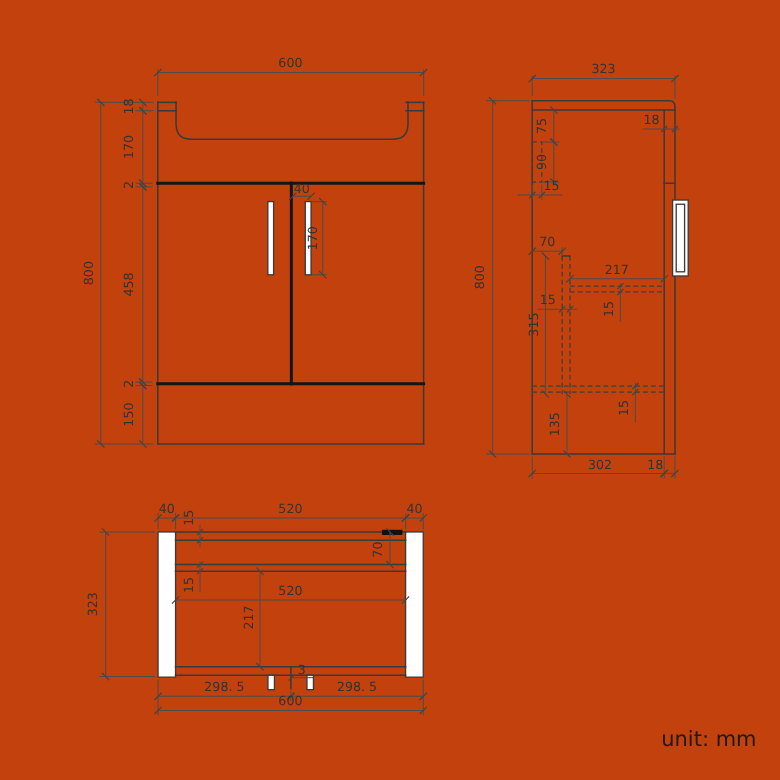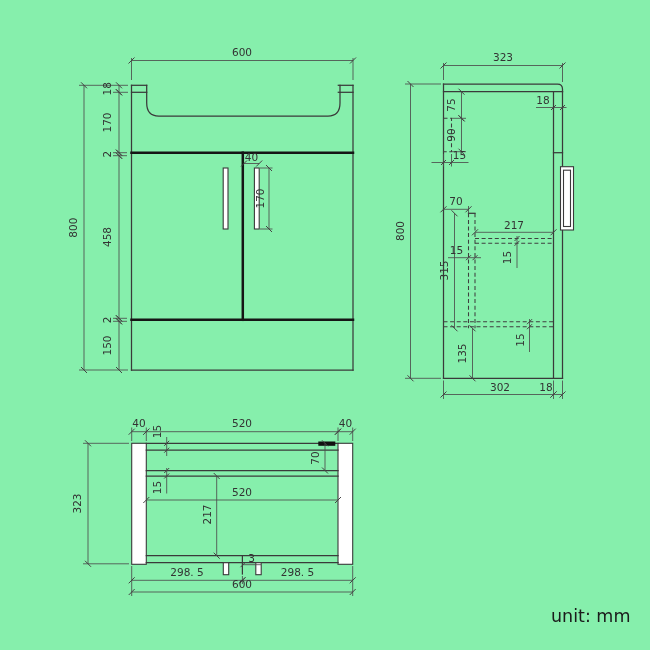--- a/index.html
+++ b/index.html
@@ -1,16 +1,16 @@
 <!DOCTYPE html>
 <html><head>
 <meta charset="utf-8">
 <style>
   html,body{margin:0;padding:0;background:#fff;}
-  .stage{position:relative;width:650px;height:650px;background:#86efac;overflow:hidden;}
+  .stage{position:relative;width:650px;height:650px;background:#c2410c;overflow:hidden;}
   svg{display:block;}
   .o1{stroke:#3a3a3a;stroke-width:1.25;fill:none;stroke-linecap:square;}
   .o2{stroke:#151515;stroke-width:2.5;fill:none;stroke-linecap:square;}
   .fw{fill:#ffffff;stroke:#3a3a3a;stroke-width:1.1;}
   .dsh{stroke:#3f3f3f;stroke-width:1.05;fill:none;stroke-dasharray:4 2.6;}
   .dl{stroke:#4d4d4d;stroke-width:.85;fill:none;}
   .dm{stroke:#4d4d4d;stroke-width:.85;fill:none;marker-start:url(#tk);marker-end:url(#tk);}
   .mt{stroke:#444;stroke-width:1;fill:none;}
   .t{font-family:"DejaVu Sans","Liberation Sans",sans-serif;font-size:10.5px;fill:#333;}
   .tn{font-family:"DejaVu Sans","Liberation Sans",sans-serif;font-size:17.5px;fill:#1b1b1b;}

